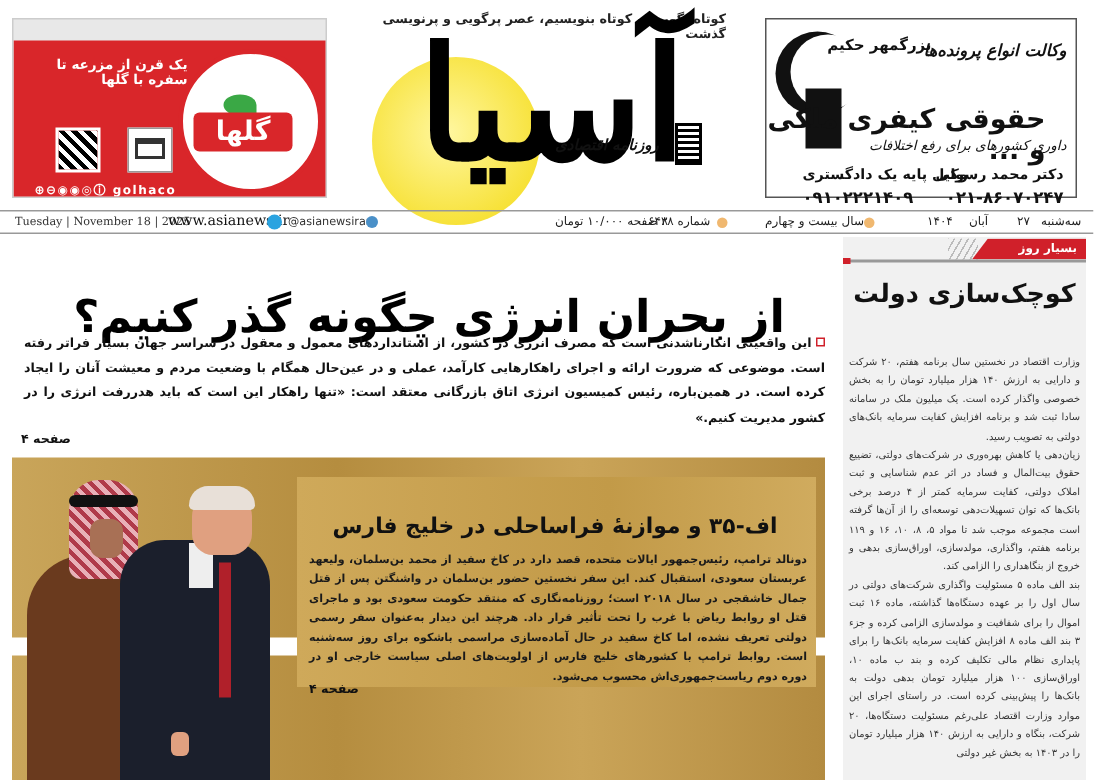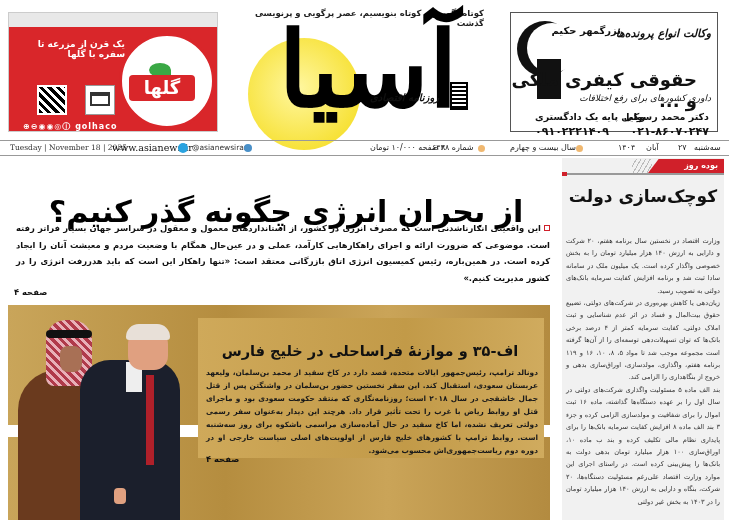--- a/index.html
+++ b/index.html
@@ -138,21 +138,21 @@
   <span class="dot" style="left:576px"></span>
   <span class="fa" style="left:510px">سال بیست و چهارم</span>
   <span class="fa" style="left:618px">۱۴۰۴</span>
   <span class="fa" style="left:646px">آبان</span>
   <span class="fa" style="left:678px">۲۷</span>
   <span class="fa" style="left:694px">سه‌شنبه</span>
 </div>
 
 <div id="right-col" class="abs"></div>
 <div id="badge-hatch" class="abs"></div>
-<div id="badge" class="abs">بوده روز</div>
+<div id="badge" class="abs">بسیار روز</div>
 <div id="right-rule" class="abs"></div>
 <div id="right-rule-dot" class="abs"></div>
 <div id="op-title" class="abs">
   <div>کوچک‌سازی دولت</div>
 </div>
 <div id="op-body" class="abs">
   <p>وزارت اقتصاد در نخستین سال برنامه هفتم، ۲۰ شرکت و دارایی به ارزش ۱۴۰ هزار میلیارد تومان را به بخش خصوصی واگذار کرده است. یک میلیون ملک در سامانه سادا ثبت شد و برنامه افزایش کفایت سرمایه بانک‌های دولتی به تصویب رسید.</p>
   <p>زیان‌دهی یا کاهش بهره‌وری در شرکت‌های دولتی، تضییع حقوق بیت‌المال و فساد در اثر عدم شناسایی و ثبت املاک دولتی، کفایت سرمایه کمتر از ۴ درصد برخی بانک‌ها که توان تسهیلات‌دهی توسعه‌ای را از آن‌ها گرفته است مجموعه موجب شد تا مواد ۵، ۸، ۱۰، ۱۶ و ۱۱۹ برنامه هفتم، واگذاری، مولدسازی، اوراق‌سازی بدهی و خروج از بنگاهداری را الزامی کند.</p>
   <p>بند الف ماده ۵ مسئولیت واگذاری شرکت‌های دولتی در سال اول را بر عهده دستگاه‌ها گذاشته، ماده ۱۶ ثبت اموال را برای شفافیت و مولدسازی الزامی کرده و جزء ۳ بند الف ماده ۸ افزایش کفایت سرمایه بانک‌ها را برای پایداری نظام مالی تکلیف کرده و بند ب ماده ۱۰، اوراق‌سازی ۱۰۰ هزار میلیارد تومان بدهی دولت به بانک‌ها را پیش‌بینی کرده است. در راستای اجرای این موارد وزارت اقتصاد علی‌رغم مسئولیت دستگاه‌ها، ۲۰ شرکت، بنگاه و دارایی به ارزش ۱۴۰ هزار میلیارد تومان را در ۱۴۰۳ به بخش غیر دولتی</p>
 </div>

